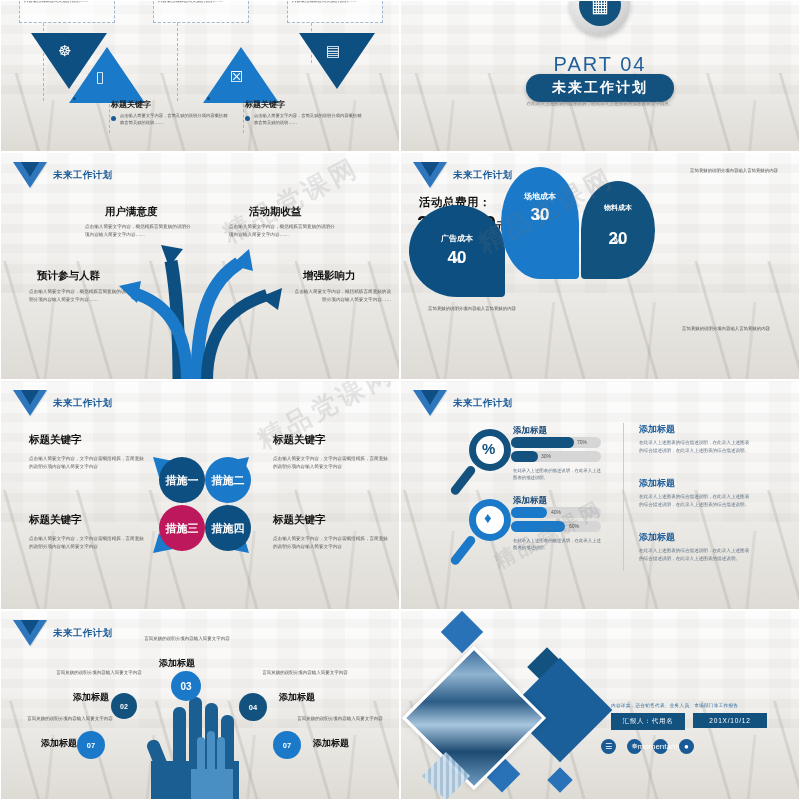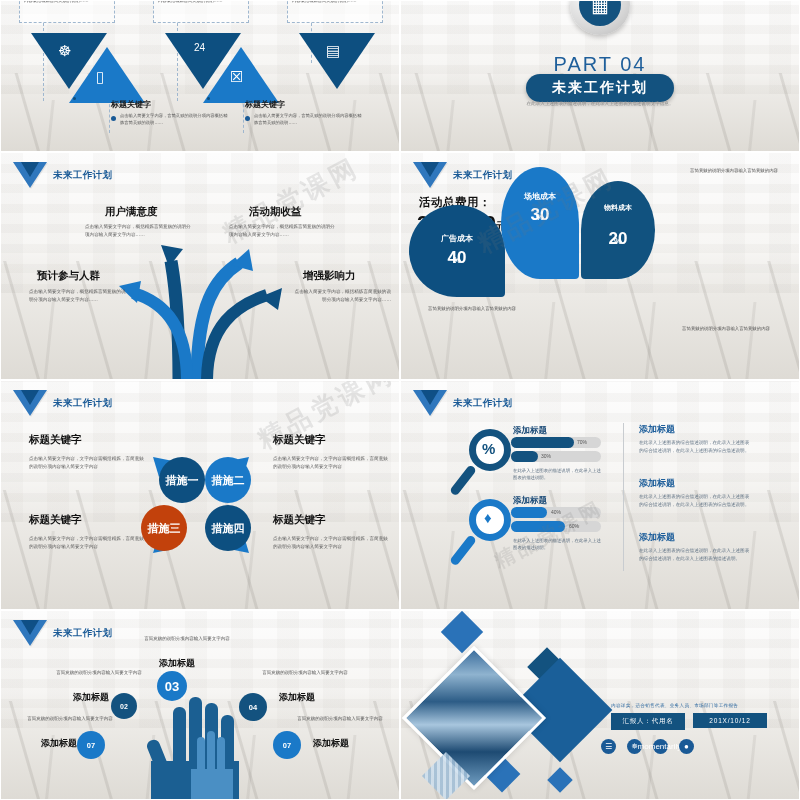--- a/index.html
+++ b/index.html
@@ -212,25 +212,20 @@
       <div style="position:absolute;left:30px;top:32px;">
         <div class="s1-tri down">
             <span class="s1-ic">☸</span>
           </div>
       </div>
       <div style="position:absolute;left:68px;top:46px;">
         <div class="s1-tri up">
             <span class="s1-ic">▯</span>
           </div>
         <div class="s1-dot" style="left:4px;top:50px;"></div>
-      </div>
-      <div style="position:absolute;left:164px;top:32px;">
-        <div class="s1-tri down">
-            <span class="s1-ic" style="font-size:10px;left:-9px;">24</span>
-          </div>
       </div>
       <div style="position:absolute;left:202px;top:46px;">
         <div class="s1-tri up">
             <span class="s1-ic">☒</span>
           </div>
         <div class="s1-dot" style="left:4px;top:50px;"></div>
       </div>
       <div style="position:absolute;left:298px;top:32px;">
         <div class="s1-tri down">
             <span class="s1-ic">▤</span>
@@ -359,21 +354,21 @@
         <polygon points="248,76 228,80 242,96" fill="#1a79c8"></polygon>
         <polygon points="152,172 172,168 158,152" fill="#1a79c8"></polygon>
         <polygon points="248,172 228,168 242,152" fill="#1a79c8"></polygon>
       </svg>
       <div class="circ cn" style="left:158px;top:76px;background:#0d4f80;">
           <span>措施一</span>
         </div>
       <div class="circ cn" style="left:204px;top:76px;background:#1a79c8;">
           <span>措施二</span>
         </div>
-      <div class="circ cn" style="left:140px;top:124px;background:#c2410c;">
+      <div class="circ cn" style="left:158px;top:124px;background:#be185d;">
           <span>措施三</span>
         </div>
       <div class="circ cn" style="left:204px;top:124px;background:#0d4f80;">
           <span>措施四</span>
         </div>
       <div class="wm" style="left:250px;top:8px;">精品党课网</div>
     </div>
   </div>
 
   <div class="slide">
@@ -454,21 +449,21 @@
           <path d="M190 158 L232 158 L232 190 L190 190 Z"></path>
         </g>
       </svg>
 
       <div class="num" style="left:76px;top:120px;width:28px;height:28px;background:#1a79c8;font-size:7.5px;">
           <span>07</span>
         </div>
       <div class="num" style="left:110px;top:82px;width:26px;height:26px;background:#13527f;font-size:7px;">
           <span>02</span>
         </div>
-      <div class="num" style="left:156px;top:60px;width:30px;height:30px;background:#1a79c8;font-size:13px;">
+      <div class="num" style="left:170px;top:60px;width:30px;height:30px;background:#1a79c8;font-size:10px;">
           <span>03</span>
         </div>
       <div class="num" style="left:238px;top:82px;width:28px;height:28px;background:#13527f;font-size:7.5px;">
           <span>04</span>
         </div>
       <div class="num" style="left:272px;top:120px;width:28px;height:28px;background:#1a79c8;font-size:7.5px;">
           <span>07</span>
         </div>
 
       <div class="n-txt cn" style="left:22px;top:104px;width:94px;text-align:center;">言简意赅的说明分项内容输入简要文字内容</div>

